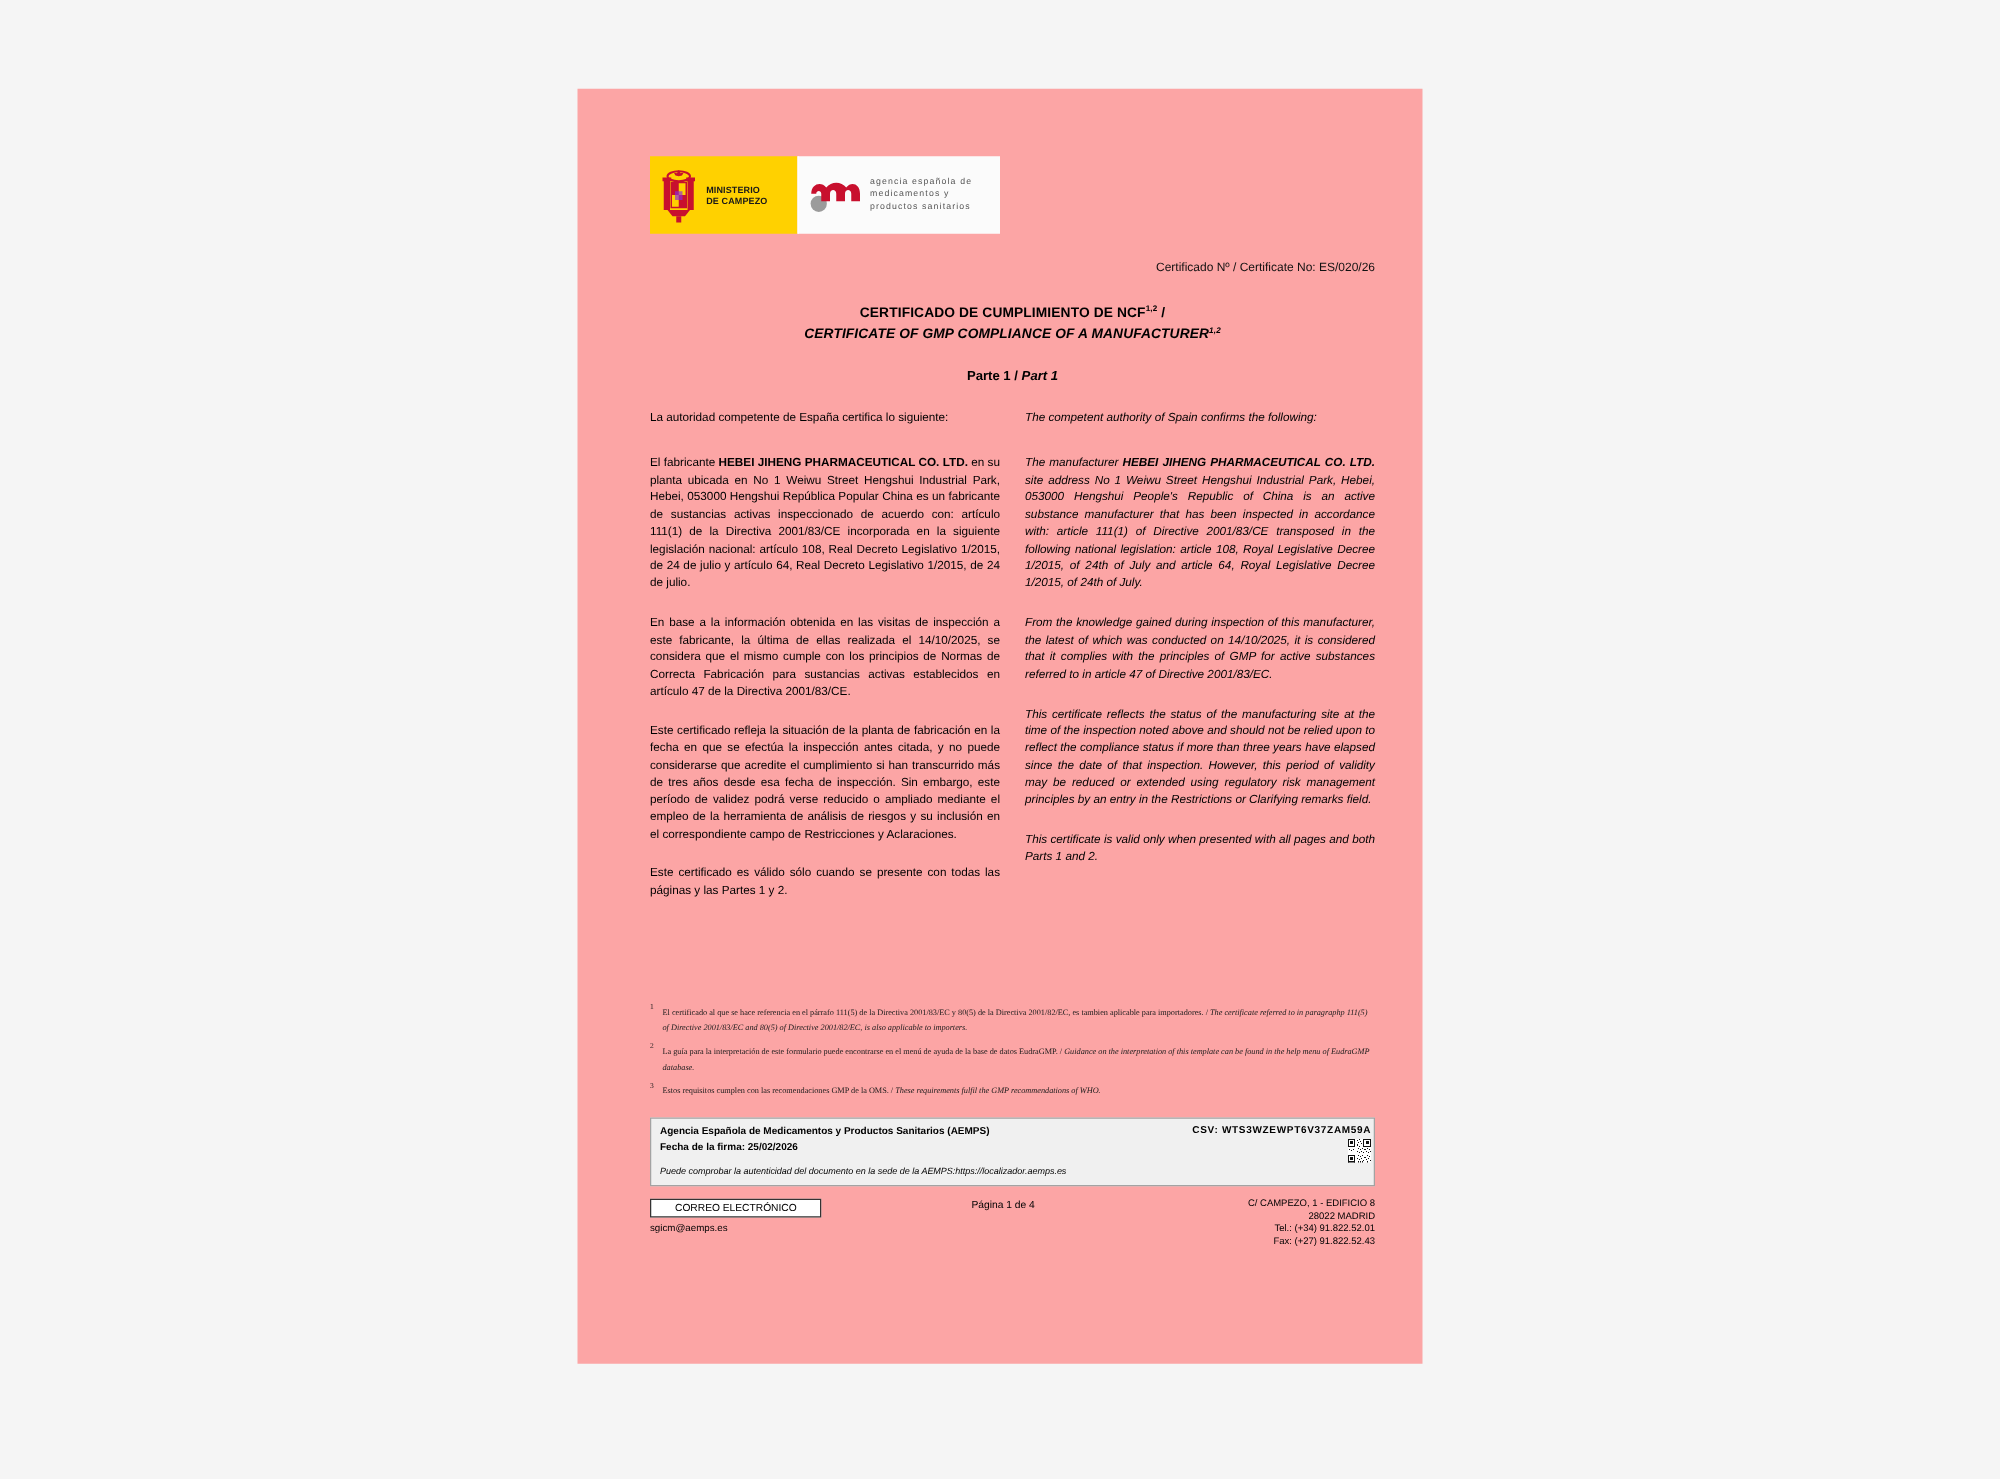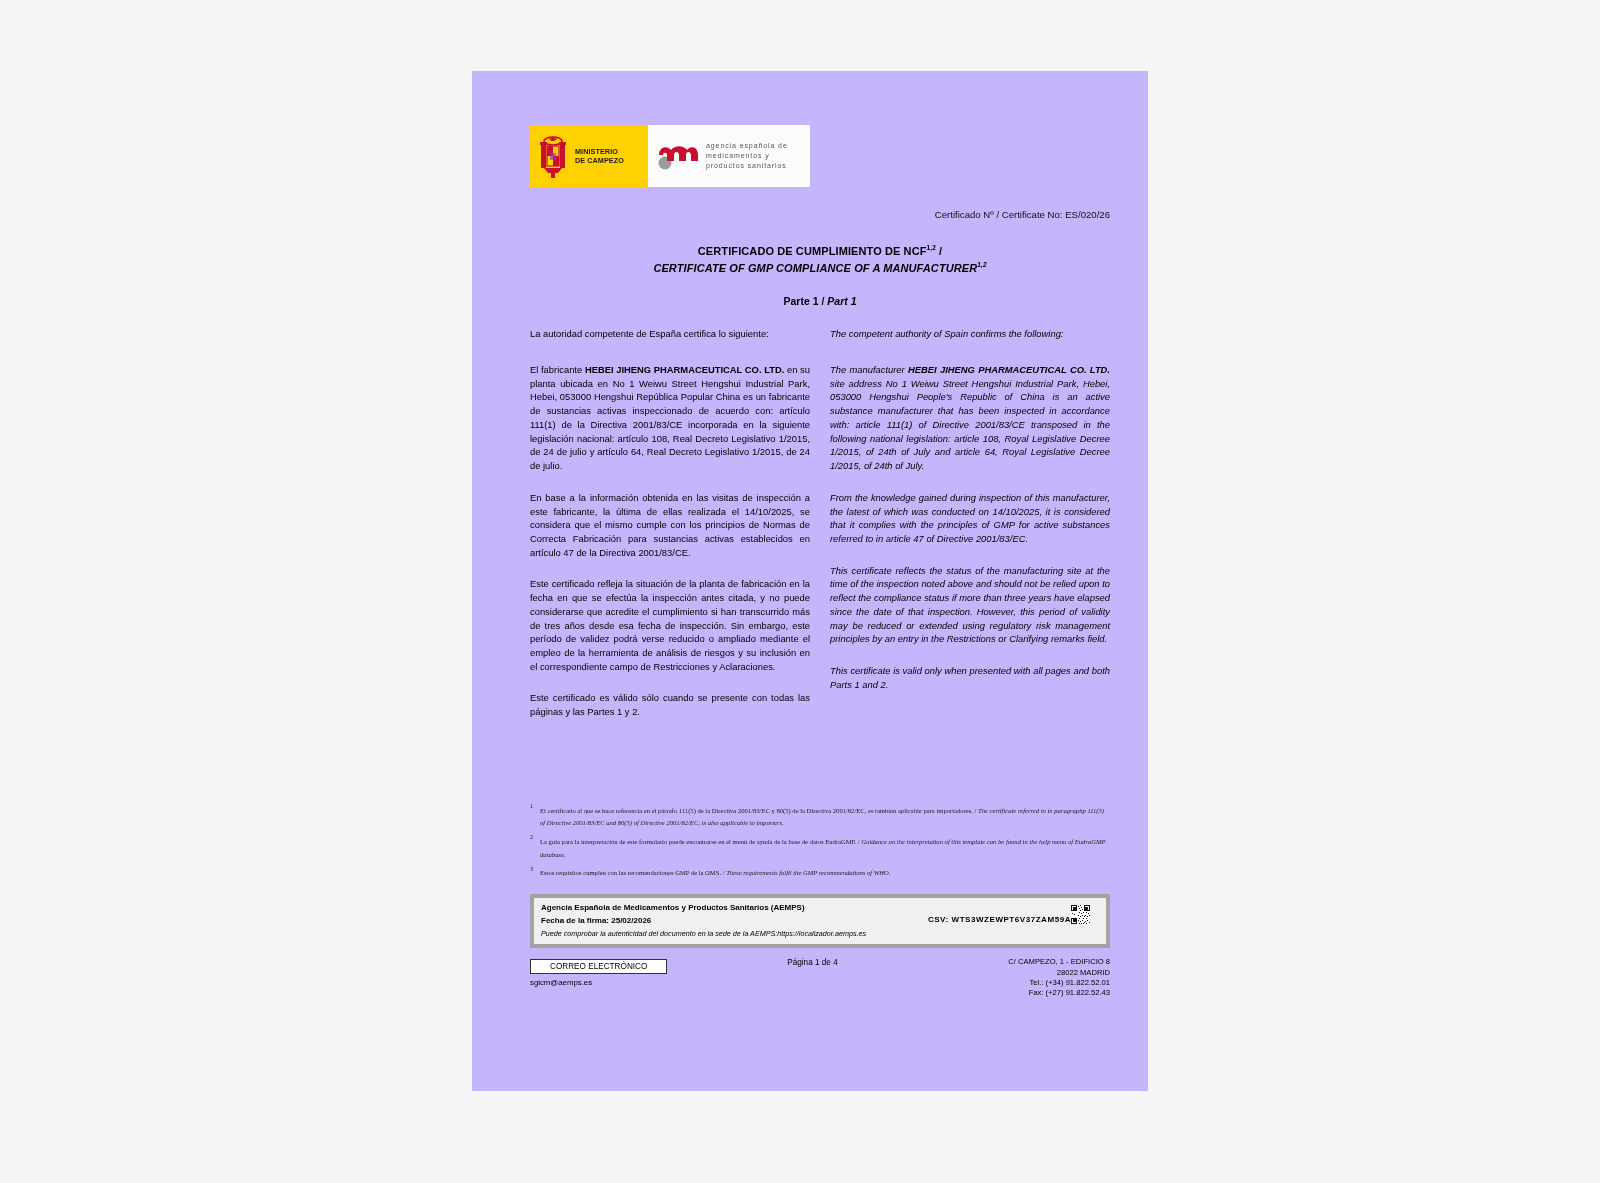--- a/index.html
+++ b/index.html
@@ -15,25 +15,25 @@
   #viewport {
     position: relative;
     width: 1600px;
     height: 1183px;
     background: #f5f5f5;
   }
 
   
   #page {
     position: absolute;
-    left: 472px;
+    left: 462px;
     top: 71px;
     width: 676px;
     height: 1020px;
-    background: #c4b5fd;
+    background: #fca5a5;
     box-sizing: border-box;
   }
 
   .doc-inner {
     position: absolute;
     left: 58px;
     top: 54px;
     width: 580px;
   }
 
@@ -176,23 +176,23 @@
     vertical-align: super;
     display: block;
     margin-bottom: -8px;
   }
   .fnote .body { display: block; padding-left: 10px; }
   .fnote i { font-style: italic; }
 
   
   .sigbox {
     margin-top: 14px;
-    border: 4px solid #a3a3a3;
+    border: 1px solid #a3a3a3;
     background: #f0f0f0;
-    padding: 4px 16px 5px 7px;
+    padding: 4px 2px 5px 7px;
     position: relative;
     box-sizing: border-box;
   }
   .sig-row {
     display: flex;
     justify-content: space-between;
     align-items: flex-start;
   }
   .sig-left-1 {
     font-size: 8px;
@@ -221,20 +221,21 @@
     white-space: nowrap;
   }
   .qr {
     width: 19px;
     height: 19px;
     margin-left: auto;
     margin-top: 3px;
   }
   .sig-right {
     display: flex;
+    flex-direction: column;
     align-items: flex-end;
   }
 
   
   .footer {
     margin-top: 7px;
     display: flex;
     align-items: flex-start;
     justify-content: space-between;
   }

